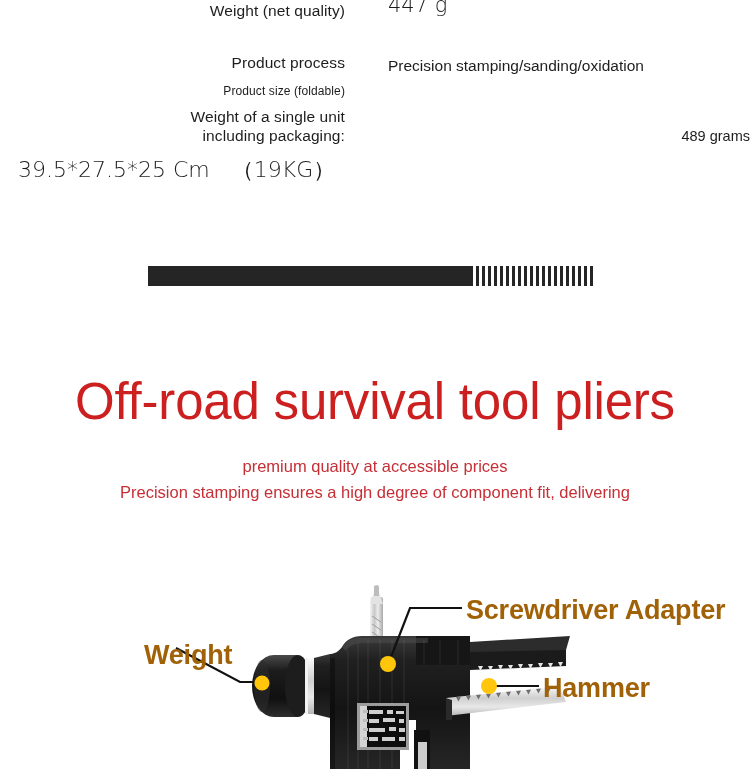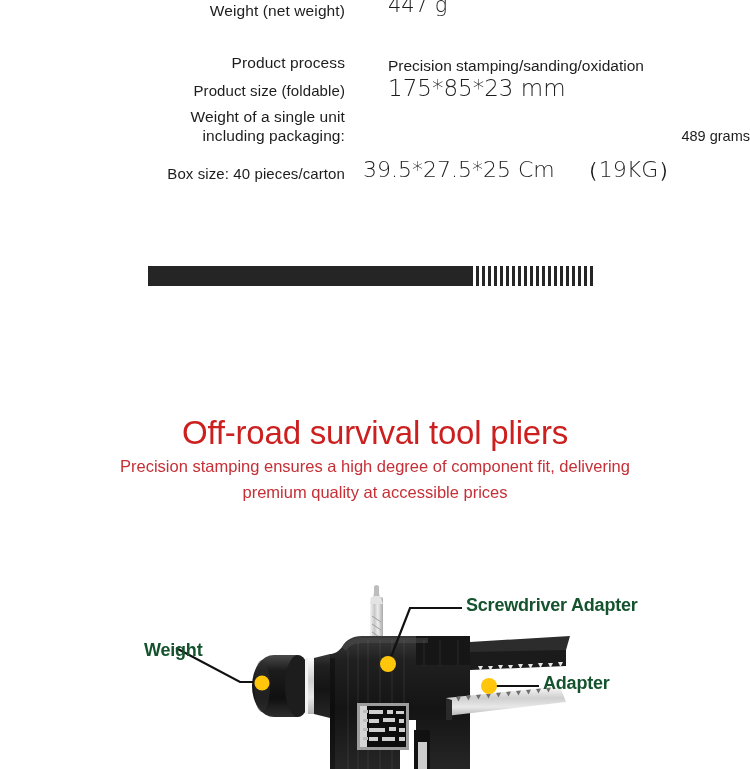--- a/index.html
+++ b/index.html
@@ -57,21 +57,21 @@
 
   .r2 { top: 53px; }
   .r2 .spec-label { font-size: 15.5px; }
   .r2 .spec-value {
     font-size: 15.5px;
     line-height: 20px;
     margin-top: 3px;
   }
 
   .r3 { top: 76px; }
-  .r3 .spec-label { font-size: 15px; margin-top: 5px; }
+  .r3 .spec-label { font-size: 12px; margin-top: 5px; }
   .r3 .spec-value {
     font-size: 23px;
     font-family: "DejaVu Sans", sans-serif;
     font-weight: 300;
     line-height: 24px;
   }
 
   .r4 { top: 107px; justify-content: space-between; }
   .r4 .spec-label {
     font-size: 15.5px;
@@ -124,25 +124,24 @@
   }
 
   
   .headline {
     position: absolute;
     left: 0;
     top: 378px;
     width: 750px;
     text-align: center;
     color: #cc1f1f;
-    font-size: 33px;
+    font-size: 51px;
     font-weight: 400;
     letter-spacing: -0.2px;
     line-height: 48px;
-    margin-top: 31px;
   }
   .subhead {
     position: absolute;
     left: 0;
     top: 453px;
     width: 750px;
     text-align: center;
     color: #c62f36;
     font-size: 16.5px;
     font-weight: 400;
@@ -161,74 +160,72 @@
   }
   .product-svg {
     position: absolute;
     left: 0;
     top: 0;
   }
   .callout-label {
     position: absolute;
     font-family: "Liberation Sans", sans-serif;
     font-weight: bold;
-    color: #14532d;
-    font-size: 18px;
+    color: #a16207;
+    font-size: 27px;
     white-space: nowrap;
     letter-spacing: -0.2px;
   }
   .lbl-hammer { left: 144px; top: 640px; }
   .lbl-screwdriver { left: 466px; top: 595px; }
   .lbl-wrench { left: 543px; top: 673px; }
 </style>
 </head>
 <body>
 
 <div class="spec-table">
 
   <div class="spec-row r1">
-    <div class="spec-label">Weight (net weight)</div>
+    <div class="spec-label">Weight (net quality)</div>
     <div class="spec-value">447 g</div>
   </div>
 
   <div class="spec-row r2">
     <div class="spec-label">Product process</div>
     <div class="spec-value">Precision stamping/sanding/oxidation</div>
   </div>
 
   <div class="spec-row r3">
     <div class="spec-label">Product size (foldable)</div>
-    <div class="spec-value">175*85*23 mm</div>
   </div>
 
   <div class="spec-row r4">
     <div class="spec-label">Weight of a single unit
 including packaging:</div>
     <div class="spec-value">489 grams</div>
   </div>
 
   <div class="spec-row r5">
-    <div class="spec-label">Box size: 40 pieces/carton</div>
     <div class="spec-value">
       <span>39.5*27.5*25 Cm</span><span class="boxweight">（19KG）</span>
     </div>
   </div>
 
 </div>
 
 <div class="divider">
   <div class="divider-solid"></div>
   <div class="divider-stripes"></div>
 </div>
 
 <div class="headline">Off-road survival tool pliers</div>
 
 <div class="subhead">
+  <span>premium quality at accessible prices</span>
   <span>Precision stamping ensures a high degree of component fit, delivering</span>
-  <span>premium quality at accessible prices</span>
 </div>
 
 <div class="product-figure">
   <svg class="product-svg" width="750" height="199" viewBox="0 0 750 199">
     <defs>
       <linearGradient id="bodyGrad" x1="0" y1="0" x2="0" y2="1">
         <stop offset="0%" stop-color="#3a3a3a"></stop>
         <stop offset="18%" stop-color="#202020"></stop>
         <stop offset="55%" stop-color="#141414"></stop>
         <stop offset="100%" stop-color="#262626"></stop>
@@ -390,13 +387,13 @@
     <g>
       <circle cx="262" cy="113" r="7.5" fill="#FFC60B"></circle>
       <circle cx="388" cy="94" r="8" fill="#FFC60B"></circle>
       <circle cx="489" cy="116" r="8" fill="#FFC60B"></circle>
     </g>
   </svg>
 </div>
 
 <div class="callout-label lbl-hammer">Weight</div>
 <div class="callout-label lbl-screwdriver">Screwdriver Adapter</div>
-<div class="callout-label lbl-wrench">Adapter</div>
+<div class="callout-label lbl-wrench">Hammer</div>
 
 </body></html>

